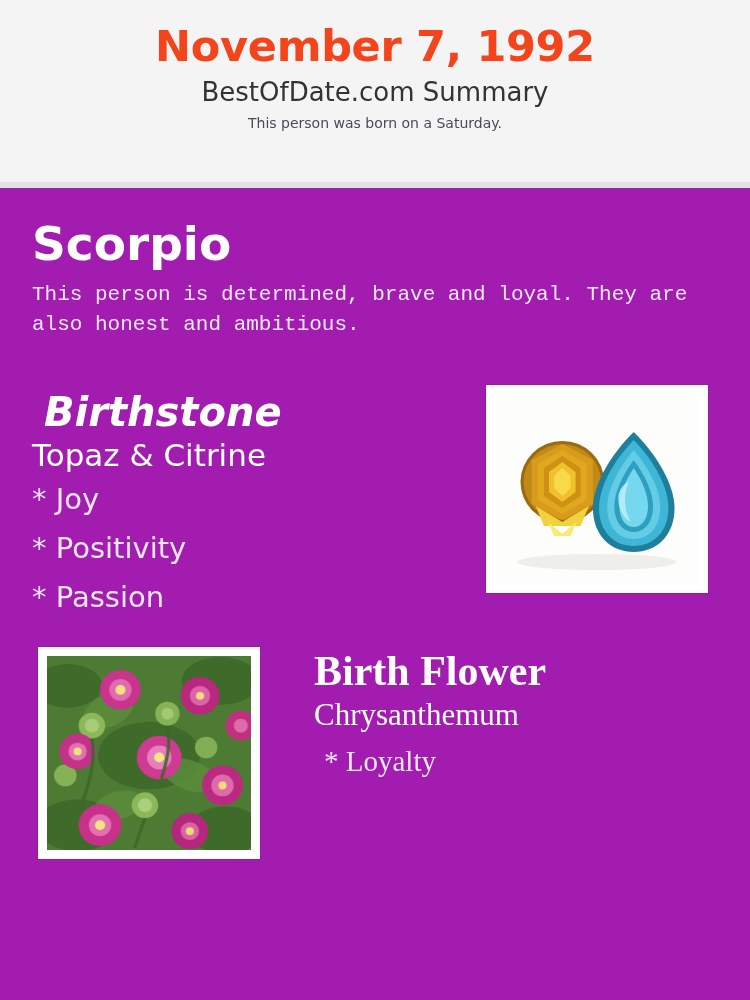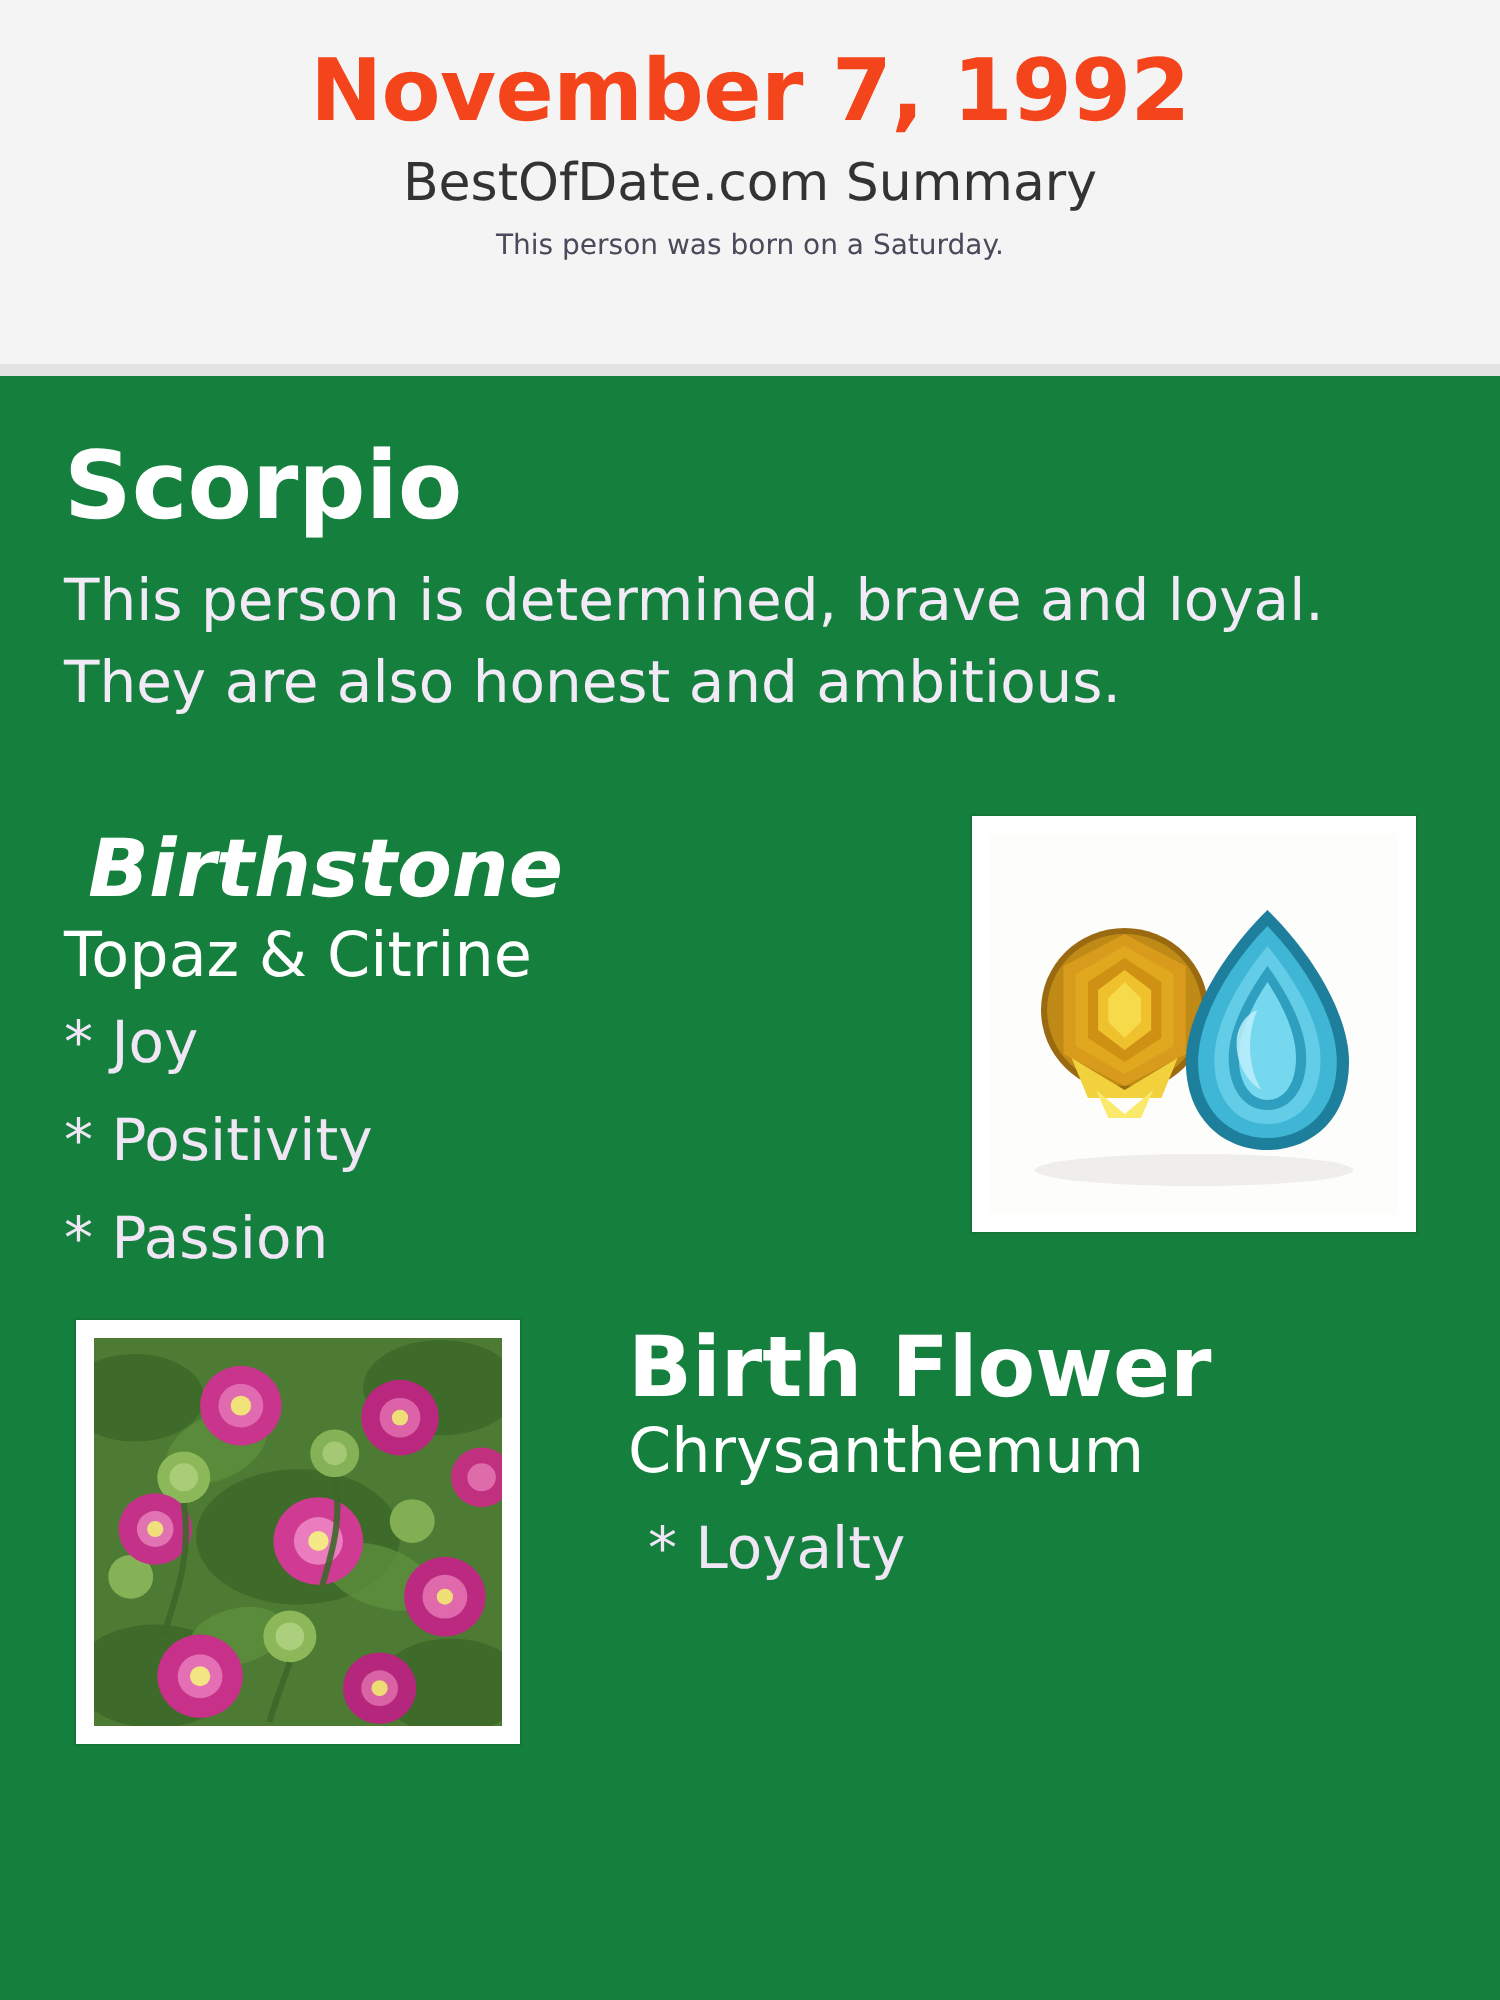--- a/index.html
+++ b/index.html
@@ -50,40 +50,41 @@
     margin: 0;
   }
   .header-divider {
     height: 6px;
     background: #e3e3e3;
     width: 100%;
   }
 
   
   .panel {
-    background: #15803d;
+    background: #a21caf;
     padding: 30px 32px 0 32px;
     height: 812px;
     box-sizing: border-box;
     position: relative;
   }
 
   .sign-name {
     color: #ffffff;
     font-size: 47px;
     font-weight: bold;
     margin: 0 0 10px 0;
     line-height: 1.1;
   }
   .sign-desc {
     color: #f3eaf7;
-    font-size: 29px;
+    font-size: 21px;
     line-height: 1.42;
     margin: 0;
     max-width: 660px;
+    font-family: Liberation Mono, monospace;
   }
 
   
   .stone-block {
     position: relative;
     margin-top: 50px;
     min-height: 230px;
   }
   .stone-text {
     width: 430px;
@@ -127,22 +128,23 @@
   .stone-canvas {
     width: 100%;
     height: 100%;
     display: block;
     background: #ffffff;
   }
 
   
   .flower-block {
     position: relative;
-    margin-top: 18px;
+    margin-top: 28px;
     min-height: 220px;
+    font-family: Liberation Serif, serif;
   }
   .flower-img {
     position: absolute;
     left: 6px;
     top: 0;
     width: 222px;
     height: 212px;
     background: #ffffff;
     border: 9px solid #ffffff;
     box-sizing: border-box;

